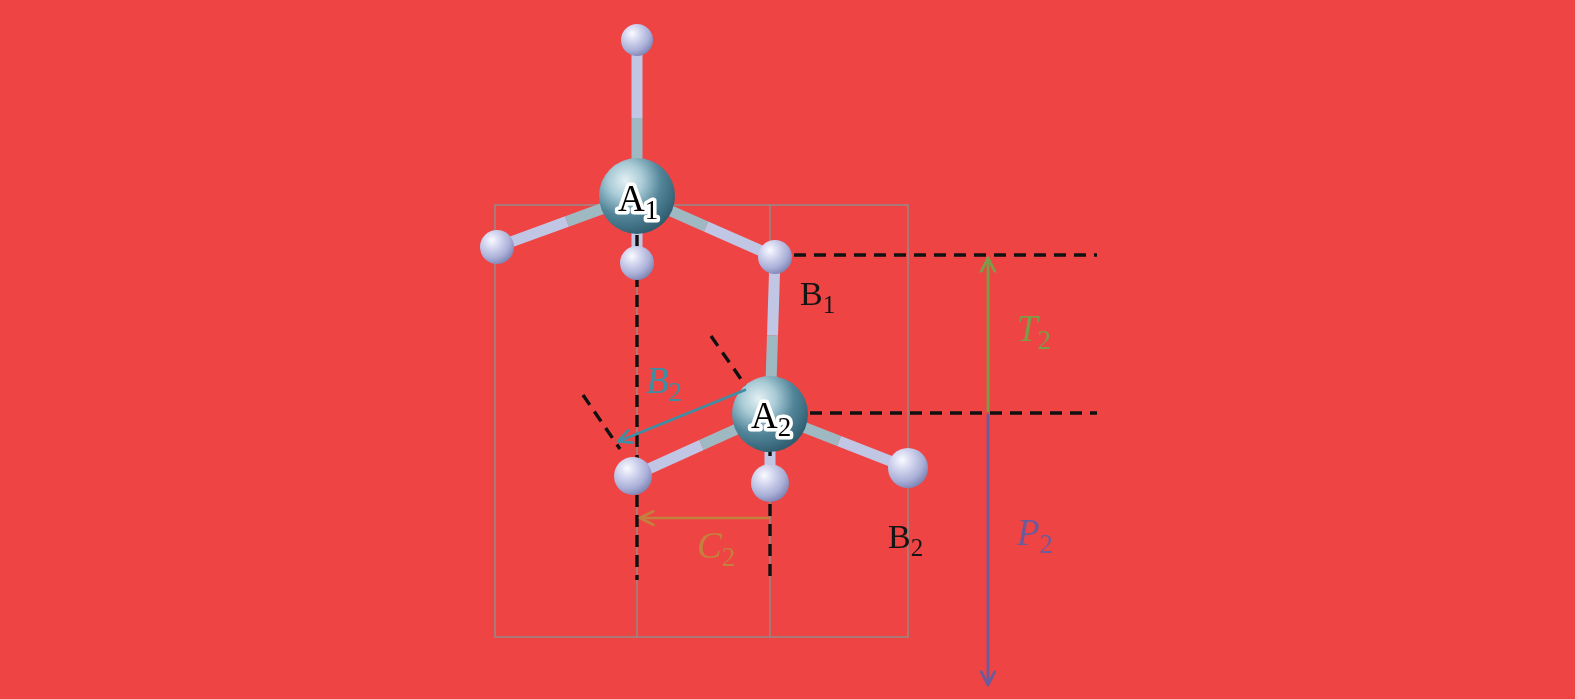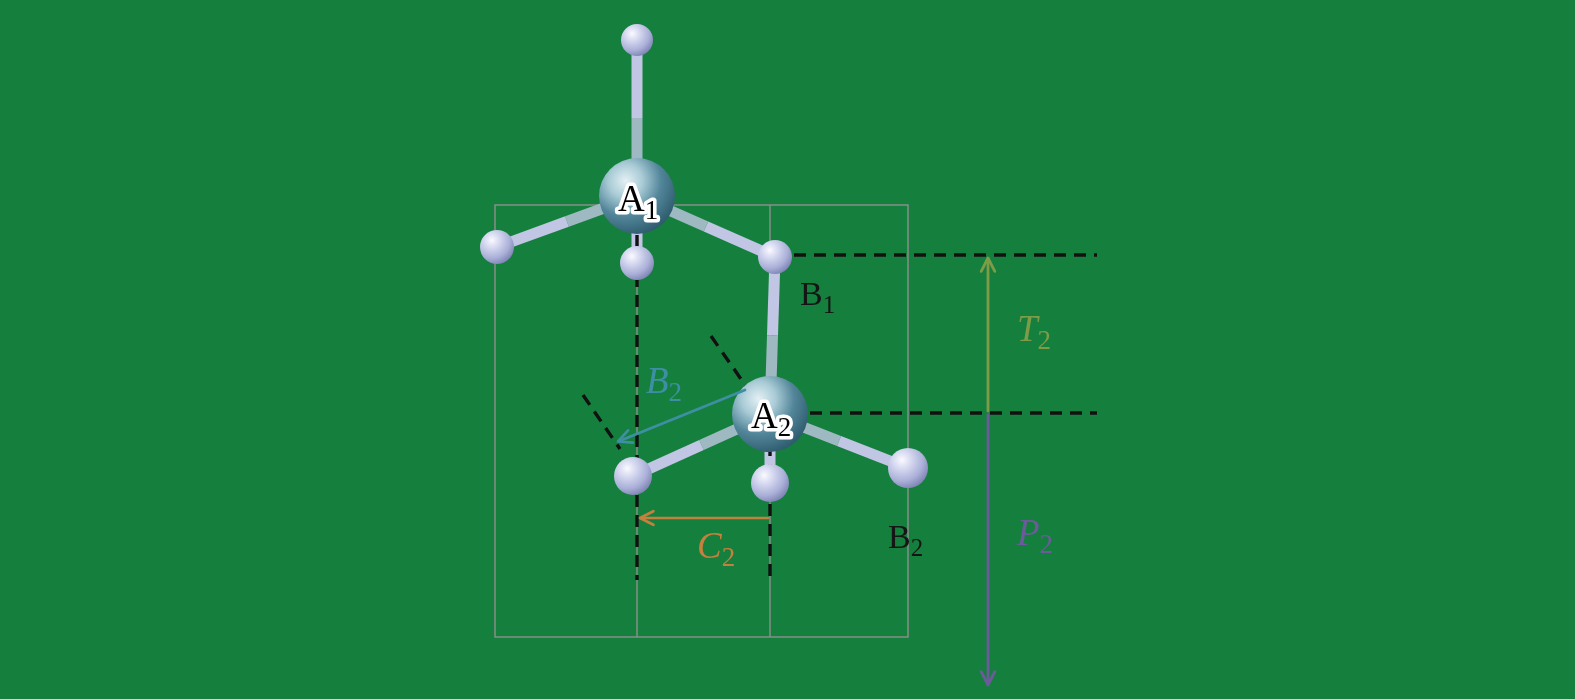--- a/index.html
+++ b/index.html
@@ -4,21 +4,21 @@
 <style>
   html, body {
     margin: 0;
     padding: 0;
     background: #ffffff;
   }
   .stage {
     position: relative;
     width: 1575px;
     height: 699px;
-    background: #15803d;
+    background: #ef4444;
     overflow: hidden;
     font-family: "Liberation Serif", "DejaVu Serif", serif;
   }
   svg text {
     font-family: "Liberation Serif", "DejaVu Serif", serif;
   }
   .atom-label {
     font-size: 37px;
     fill: #000000;
     paint-order: stroke;

